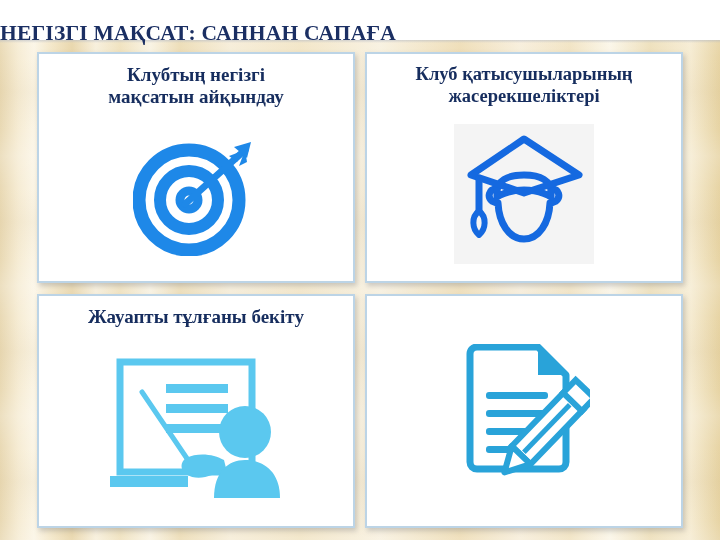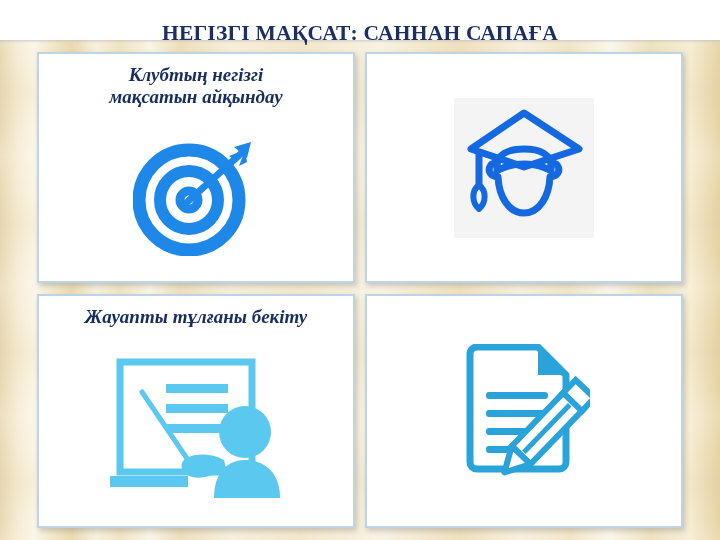--- a/index.html
+++ b/index.html
@@ -72,21 +72,20 @@
     content: "";
     position: absolute;
     left: 0; bottom: -3px;
     width: 720px; height: 3px;
     background: linear-gradient(to bottom, rgba(180,185,195,0.55), rgba(180,185,195,0));
   }
   #slide-title {
     position: absolute;
     left: 0; top: 7px;
     width: 720px;
-    text-align: center;
     font-size: 21.5px;
     font-weight: bold;
     color: #1b2f63;
     letter-spacing: 0.2px;
     white-space: nowrap;
     z-index: 3;
   }
 
   
   #grid {
@@ -105,21 +104,20 @@
   .card {
     position: relative;
     background: #ffffff;
     border: 2px solid #bcd4e6;
     box-sizing: border-box;
     box-shadow: 2px 3px 5px rgba(120,120,125,0.35);
     overflow: hidden;
     display: flex;
     flex-direction: column;
     align-items: center;
-    font-style: italic;
   }
   .card-title {
     width: 92%;
     text-align: center;
     color: #162d5e;
     font-weight: bold;
     font-size: 19px;
     line-height: 1.18;
     margin-top: 10px;
     white-space: pre-line;
@@ -166,20 +164,22 @@
             </g>
             <path d="M112 16 L96 22 L104 28 Z" fill="#1e88e8"></path>
             <path d="M112 16 L106 32 L114 28 Z" fill="#1e88e8"></path>
             <path d="M101 13 L118 8 L114 24 Z" fill="#1e88e8"></path>
           </svg>
         </span>
       </div>
     </div>
 
     <div class="card">
+      <div class="card-title tight">Клуб қатысушыларының
+жасерекшеліктері</div>
       <div class="card-art">
         <div class="art-plate" style="width:140px;height:140px;">
           <span>
             <svg width="126" height="126" viewBox="0 0 126 126" aria-hidden="true">
               <g fill="none" stroke="#1569e0" stroke-width="7" stroke-linejoin="round" stroke-linecap="round">
 
                 <path d="M35 58 C28 58 26 66 31 70 C33 71 35 72 37 72
                          C38 92 48 108 63 108 C78 108 88 92 89 72
                          C91 72 93 71 95 70 C100 66 98 58 91 58"></path>
 

